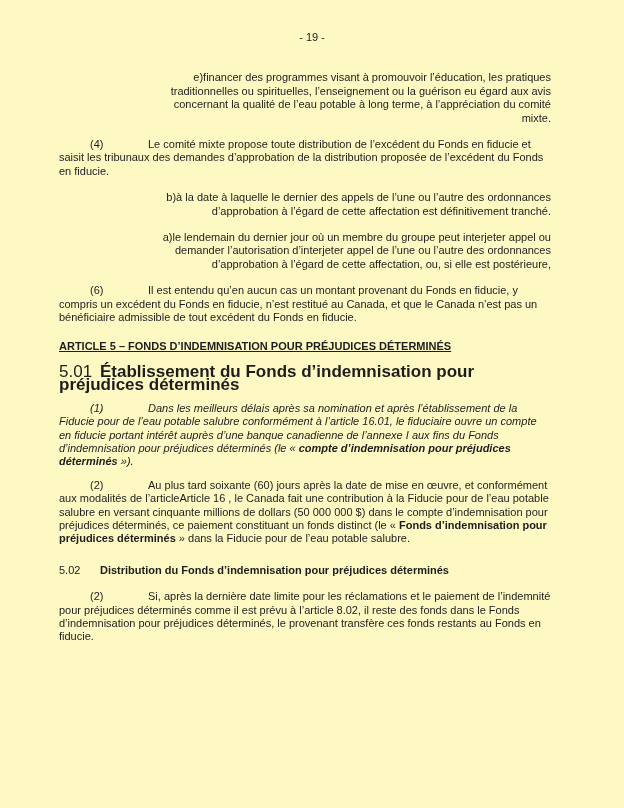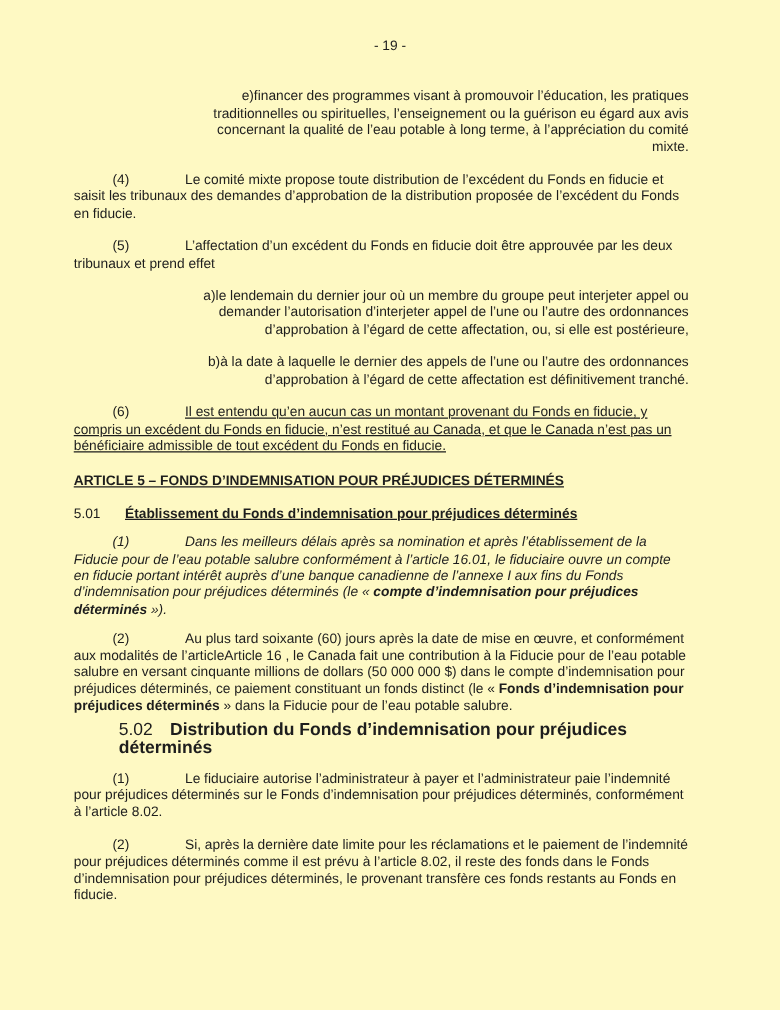--- a/index.html
+++ b/index.html
@@ -16,22 +16,22 @@
   .pagenum{
     padding-top:31px;
     text-align:center;
     margin:0;
   }
   .content{
     margin:27px 73px 0 59px; 
   }
   .para{margin:0 0 13px 0;}
   .para.tight{margin-bottom:10px;font-style:italic;}
-  .para.mb7{margin-bottom:5px;}
-  .para.mb15{margin-bottom:15px;text-decoration:underline;}
+  .para.mb7{margin-bottom:18px;}
+  .para.mb15{margin-bottom:15px;}
   .pnum{
     display:inline-block;
     margin-left:31px;  
     width:58px;        
   }
   .litem{
     margin:0 0 13px 69px;     
     padding-left:20px;        
     text-indent:-20px;
     text-align:right;
@@ -64,36 +64,34 @@
 <div class="page">
 
   <p class="pagenum">- 19 -</p>
 
   <div class="content">
 
     <div class="litem"><span class="lmark">e)</span><span>financer des programmes visant à promouvoir l’éducation, les pratiques traditionnelles ou spirituelles, l’enseignement ou la guérison eu égard aux avis concernant la qualité de l’eau potable à long terme, à l’appréciation du comité mixte.</span></div>
 
     <p class="para"><span class="pnum">(4)</span><span>Le comité mixte propose toute distribution de l’excédent du Fonds en fiducie et saisit les tribunaux des demandes d’approbation de la distribution proposée de l’excédent du Fonds en fiducie.</span></p>
 
-    <p class="para"><span class="pnum">(5)</span><span>L’affectation d’un excédent du Fonds en fiducie doit être approuvée par les deux tribunaux et prend effet</span></p>
+
+    <div class="litem"><span class="lmark">b)</span><span>à la date à laquelle le dernier des appels de l’une ou l’autre des ordonnances d’approbation à l’égard de cette affectation est définitivement tranché.</span></div>
 
     <div class="litem"><span class="lmark">a)</span><span>le lendemain du dernier jour où un membre du groupe peut interjeter appel ou demander l’autorisation d’interjeter appel de l’une ou l’autre des ordonnances d’approbation à l’égard de cette affectation, ou, si elle est postérieure,</span></div>
-
-    <div class="litem"><span class="lmark">b)</span><span>à la date à laquelle le dernier des appels de l’une ou l’autre des ordonnances d’approbation à l’égard de cette affectation est définitivement tranché.</span></div>
 
     <p class="para mb15"><span class="pnum">(6)</span><span>Il est entendu qu’en aucun cas un montant provenant du Fonds en fiducie, y compris un excédent du Fonds en fiducie, n’est restitué au Canada, et que le Canada n’est pas un bénéficiaire admissible de tout excédent du Fonds en fiducie.</span></p>
 
     <h2 class="article-heading" style="font-size:11px;line-height:13.4px;"><span class="u">ARTICLE 5 – FONDS D’INDEMNISATION POUR PRÉJUDICES DÉTERMINÉS</span></h2>
 
-    <h3 class="section-heading" style="font-size:11px;line-height:13.4px;text-decoration:underline;"><span class="snum">5.01</span><span class="stitle">Établissement du Fonds d’indemnisation pour préjudices déterminés</span></h3>
+    <h3 class="section-heading" style="font-size:17px;line-height:13.4px;"><span class="snum">5.01</span><span class="stitle">Établissement du Fonds d’indemnisation pour préjudices déterminés</span></h3>
 
     <p class="para tight"><span class="pnum">(1)</span><span>Dans les meilleurs délais après sa nomination et après l’établissement de la Fiducie pour de l’eau potable salubre conformément à l’article 16.01, le fiduciaire ouvre un compte en fiducie portant intérêt auprès d’une banque canadienne de l’annexe I aux fins du Fonds d’indemnisation pour préjudices déterminés (le « </span><span class="b">compte d’indemnisation pour préjudices déterminés</span><span> »).</span></p>
 
     <p class="para mb7"><span class="pnum">(2)</span><span>Au plus tard soixante (60) jours après la date de mise en œuvre, et conformément aux modalités de l’articleArticle 16 , le Canada fait une contribution à la Fiducie pour de l’eau potable salubre en versant cinquante millions de dollars (50 000 000 $) dans le compte d’indemnisation pour préjudices déterminés, ce paiement constituant un fonds distinct (le « </span><span class="b">Fonds d’indemnisation pour préjudices déterminés</span><span> » dans la Fiducie pour de l’eau potable salubre.</span></p>
 
-    <h3 class="section-heading mb13" style="font-size:14px;line-height:13.4px;margin-left:36px;"><span class="snum">5.02</span><span class="stitle">Distribution du Fonds d’indemnisation pour préjudices déterminés</span></h3>
+    <h3 class="section-heading mb13" style="font-size:11px;line-height:13.4px;"><span class="snum">5.02</span><span class="stitle">Distribution du Fonds d’indemnisation pour préjudices déterminés</span></h3>
 
-    <p class="para"><span class="pnum">(1)</span><span>Le fiduciaire autorise l’administrateur à payer et l’administrateur paie l’indemnité pour préjudices déterminés sur le Fonds d’indemnisation pour préjudices déterminés, conformément à l’article 8.02.</span></p>
 
     <p class="para"><span class="pnum">(2)</span><span>Si, après la dernière date limite pour les réclamations et le paiement de l’indemnité pour préjudices déterminés comme il est prévu à l’article 8.02, il reste des fonds dans le Fonds d’indemnisation pour préjudices déterminés, le provenant transfère ces fonds restants au Fonds en fiducie.</span></p>
 
   </div>
 </div>
 
 </body></html>

